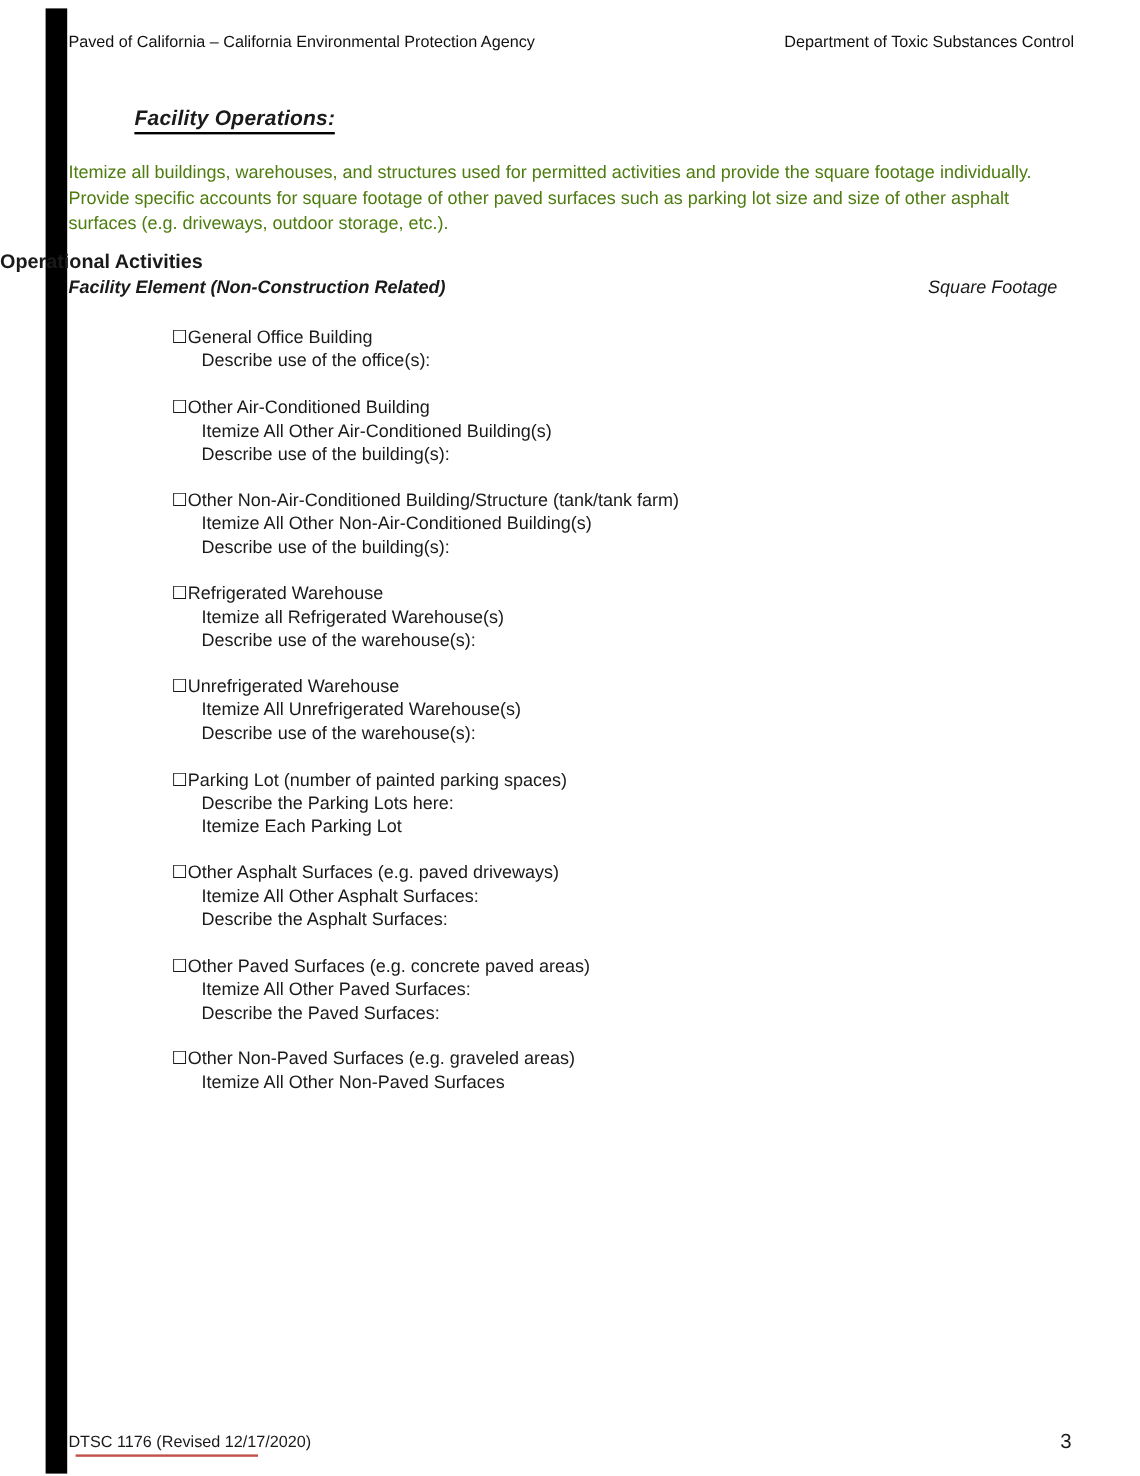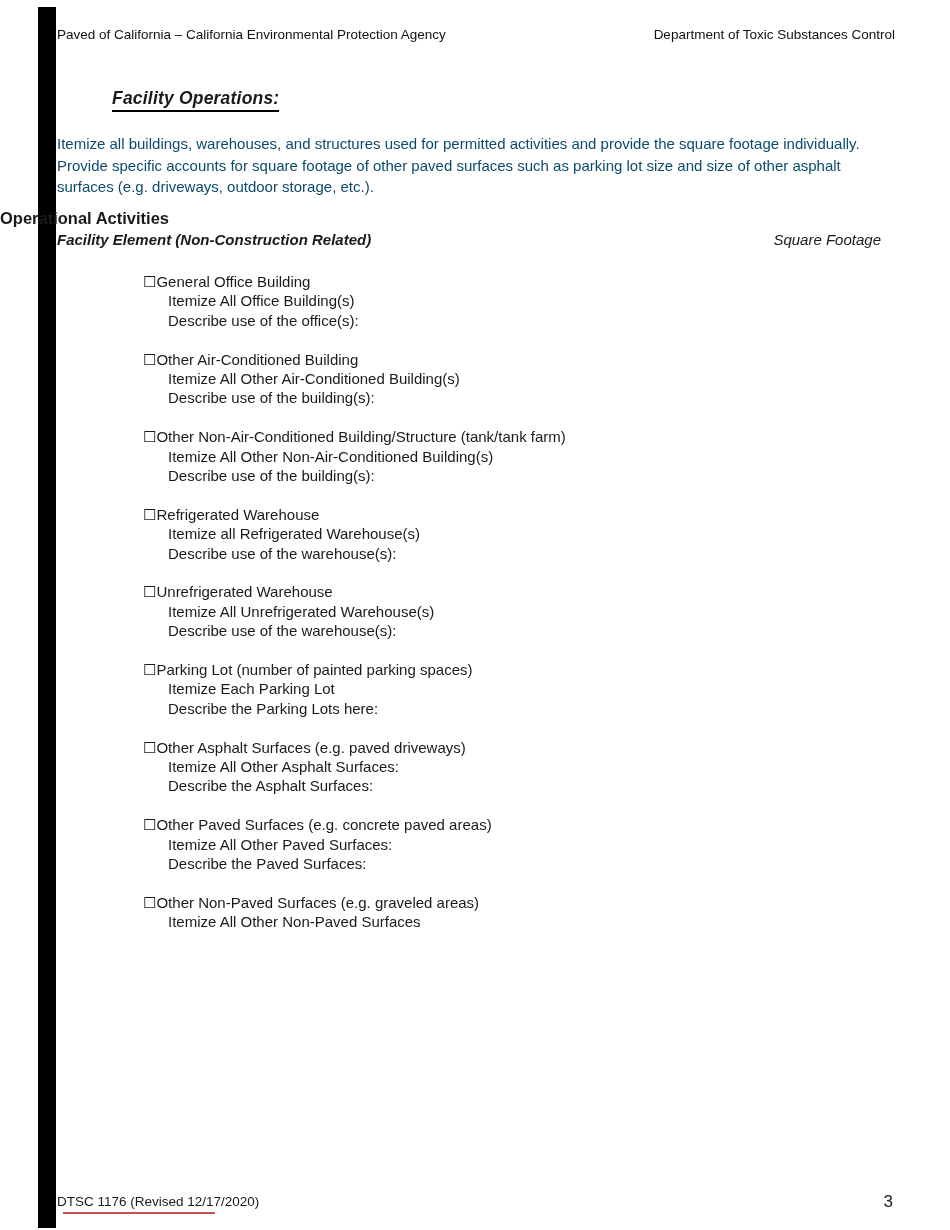--- a/index.html
+++ b/index.html
@@ -30,21 +30,21 @@
     display: inline-block;
     border-bottom: 2px solid #000;
     padding-bottom: 1px;
     letter-spacing: 0.2px;
   }
   .intro {
     position: absolute;
     left: 57px; top: 133px;
     width: 826px;
     font-size: 15px; line-height: 21.5px;
-    color: #0c4a6e;
+    color: #4d7c0f;
   }
   .section-heading {
     position: absolute;
     left: 0; top: 209px; width: 950px;
     text-align: left;
     font-size: 16.5px; font-weight: bold;
   }
   .cols {
     position: absolute;
     left: 57px; right: 69px; top: 231px;
@@ -96,21 +96,20 @@
 <h2 class="section-heading">Operational Activities</h2>
 
 <div class="cols">
   <span class="col-left">Facility Element (Non-Construction Related)</span>
   <span class="col-right">Square Footage</span>
 </div>
 
 <div class="items">
   <div class="item">
     <div class="item-label-line"><span class="chk">☐</span><span>General Office Building</span></div>
-    <div class="sub">Itemize All Office Building(s)</div>
     <div class="sub">Describe use of the office(s):</div>
   </div>
 
   <div class="item">
     <div class="item-label-line"><span class="chk">☐</span><span>Other Air-Conditioned Building</span></div>
     <div class="sub">Itemize All Other Air-Conditioned Building(s)</div>
     <div class="sub">Describe use of the building(s):</div>
   </div>
 
   <div class="item">
@@ -126,22 +125,22 @@
   </div>
 
   <div class="item">
     <div class="item-label-line"><span class="chk">☐</span><span>Unrefrigerated Warehouse</span></div>
     <div class="sub">Itemize All Unrefrigerated Warehouse(s)</div>
     <div class="sub">Describe use of the warehouse(s):</div>
   </div>
 
   <div class="item">
     <div class="item-label-line"><span class="chk">☐</span><span>Parking Lot (number of painted parking spaces)</span></div>
+    <div class="sub">Describe the Parking Lots here:</div>
     <div class="sub">Itemize Each Parking Lot</div>
-    <div class="sub">Describe the Parking Lots here:</div>
   </div>
 
   <div class="item">
     <div class="item-label-line"><span class="chk">☐</span><span>Other Asphalt Surfaces (e.g. paved driveways)</span></div>
     <div class="sub">Itemize All Other Asphalt Surfaces:</div>
     <div class="sub">Describe the Asphalt Surfaces:</div>
   </div>
 
   <div class="item">
     <div class="item-label-line"><span class="chk">☐</span><span>Other Paved Surfaces (e.g. concrete paved areas)</span></div>

